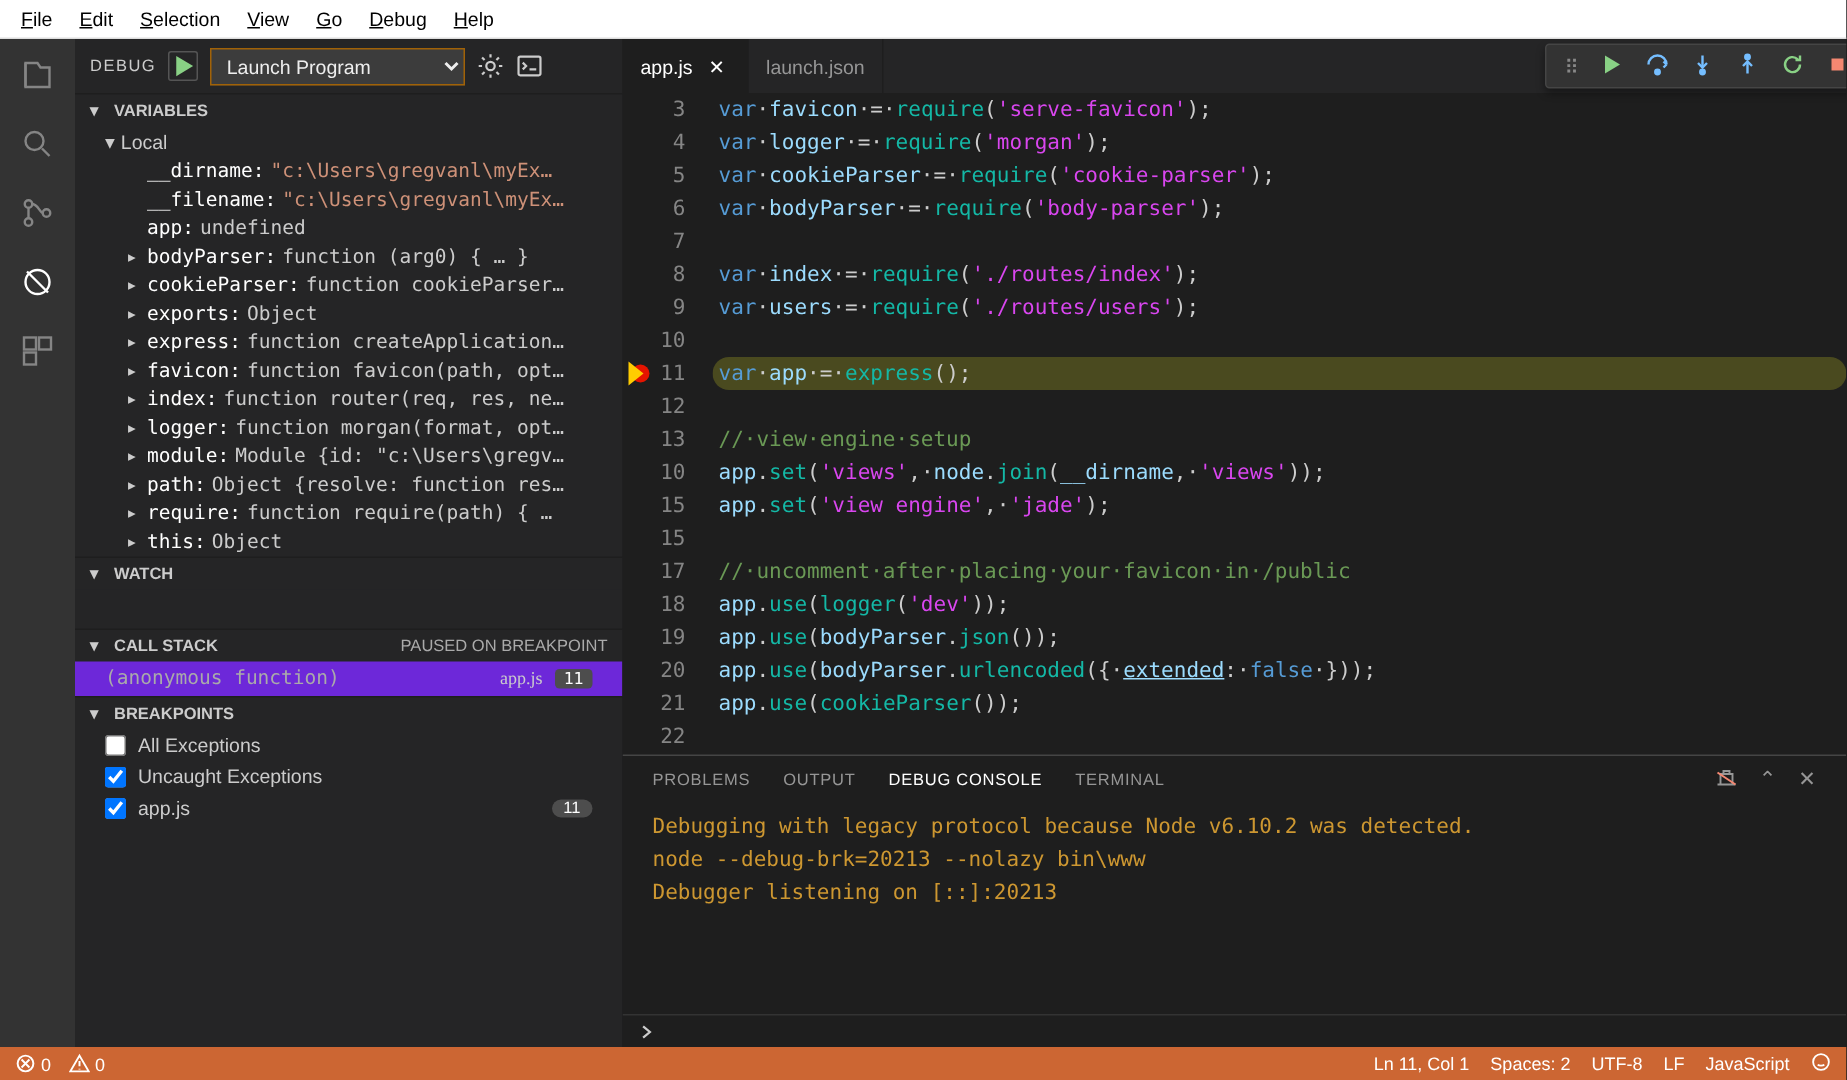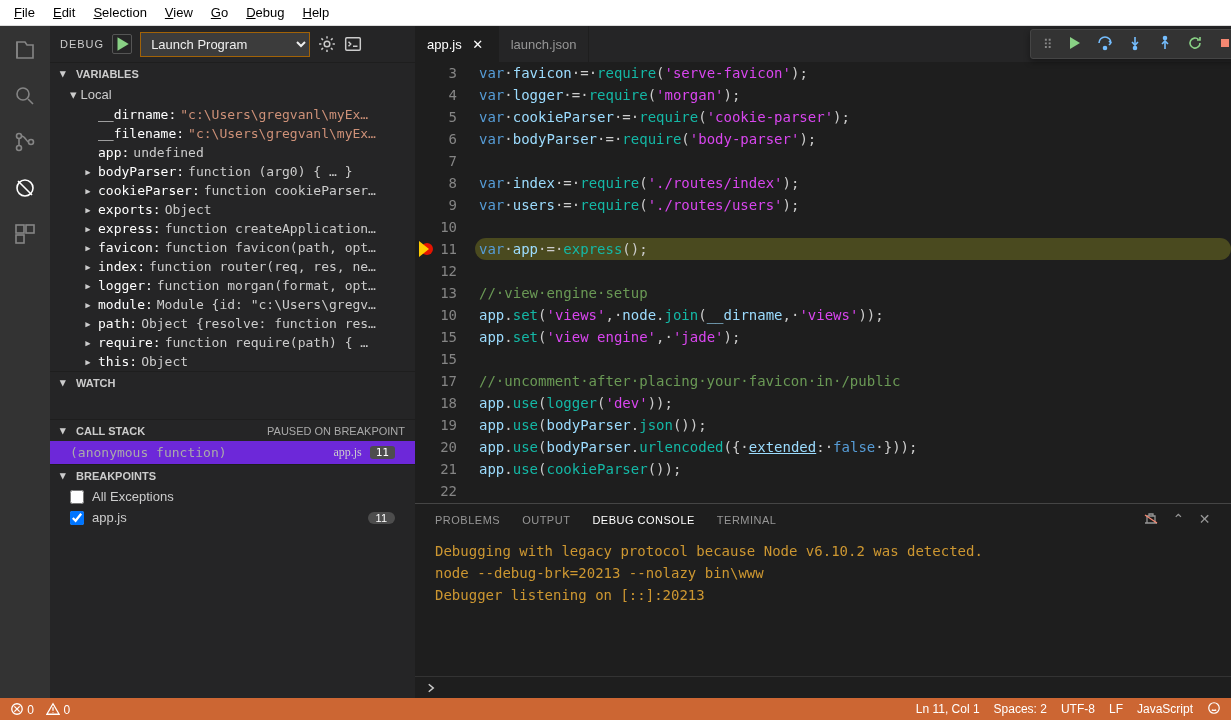--- a/index.html
+++ b/index.html
@@ -247,20 +247,24 @@
         <span class="tw">▾</span>
         <span>BREAKPOINTS</span>
       </div>
     <div id="bplist">
         <div class="bpitem">
           <input type="checkbox" style="">
           <span>All Exceptions</span>
         </div>
         <div class="bpitem">
           <input type="checkbox" checked="" style="">
+          <span>Uncaught Exceptions</span>
+        </div>
+        <div class="bpitem">
+          <input type="checkbox" checked="" style="">
           <span>app.js</span>
           <span class="badge">11</span>
         </div>
       </div>
   </div>
 
   <div class="main">
     <div class="tabbar">
       <div id="tabs" style="display:flex">
           <div class="tab active">

